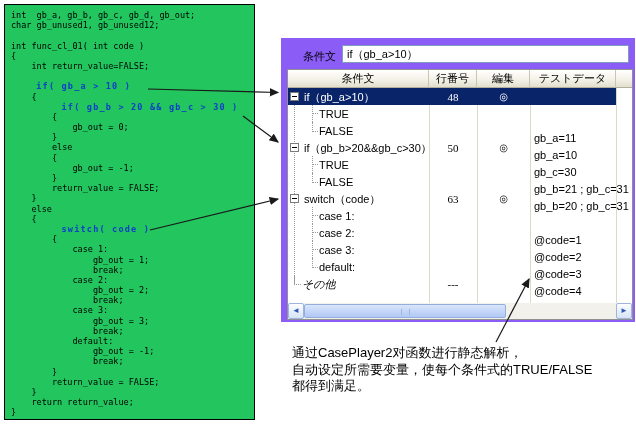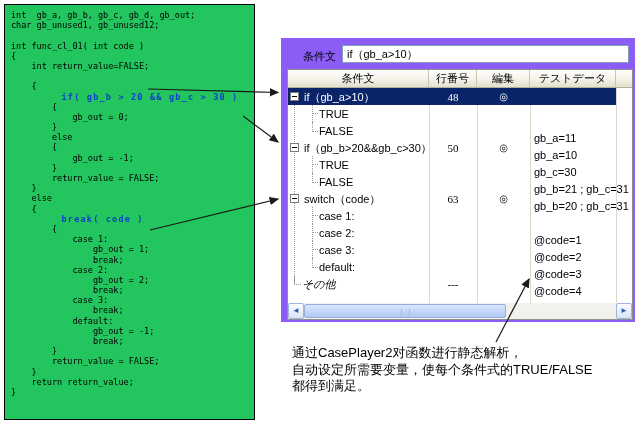--- a/index.html
+++ b/index.html
@@ -86,42 +86,44 @@
 
   <div class="code-box">
     <div class="code-lines">
         <div class="code-line">int  gb_a, gb_b, gb_c, gb_d, gb_out;</div>
         <div class="code-line">char gb_unused1, gb_unused12;</div>
         <div class="code-line"> </div>
         <div class="code-line">int func_cl_01( int code )</div>
         <div class="code-line">{</div>
         <div class="code-line">    int return_value=FALSE;</div>
         <div class="code-line"> </div>
+        <div class="code-line hl">    if( gb_a &gt; 10 )</div>
         <div class="code-line">    {</div>
         <div class="code-line hl">        if( gb_b &gt; 20 &amp;&amp; gb_c &gt; 30 )</div>
         <div class="code-line">        {</div>
         <div class="code-line">            gb_out = 0;</div>
         <div class="code-line">        }</div>
         <div class="code-line">        else</div>
         <div class="code-line">        {</div>
         <div class="code-line">            gb_out = -1;</div>
         <div class="code-line">        }</div>
         <div class="code-line">        return_value = FALSE;</div>
         <div class="code-line">    }</div>
         <div class="code-line">    else</div>
         <div class="code-line">    {</div>
-        <div class="code-line hl">        break( code )</div>
+        <div class="code-line hl">        switch( code )</div>
         <div class="code-line">        {</div>
         <div class="code-line">            case 1:</div>
         <div class="code-line">                gb_out = 1;</div>
         <div class="code-line">                break;</div>
         <div class="code-line">            case 2:</div>
         <div class="code-line">                gb_out = 2;</div>
         <div class="code-line">                break;</div>
         <div class="code-line">            case 3:</div>
+        <div class="code-line">                gb_out = 3;</div>
         <div class="code-line">                break;</div>
         <div class="code-line">            default:</div>
         <div class="code-line">                gb_out = -1;</div>
         <div class="code-line">                break;</div>
         <div class="code-line">        }</div>
         <div class="code-line">        return_value = FALSE;</div>
         <div class="code-line">    }</div>
         <div class="code-line">    return return_value;</div>
         <div class="code-line">}</div>
       </div>

